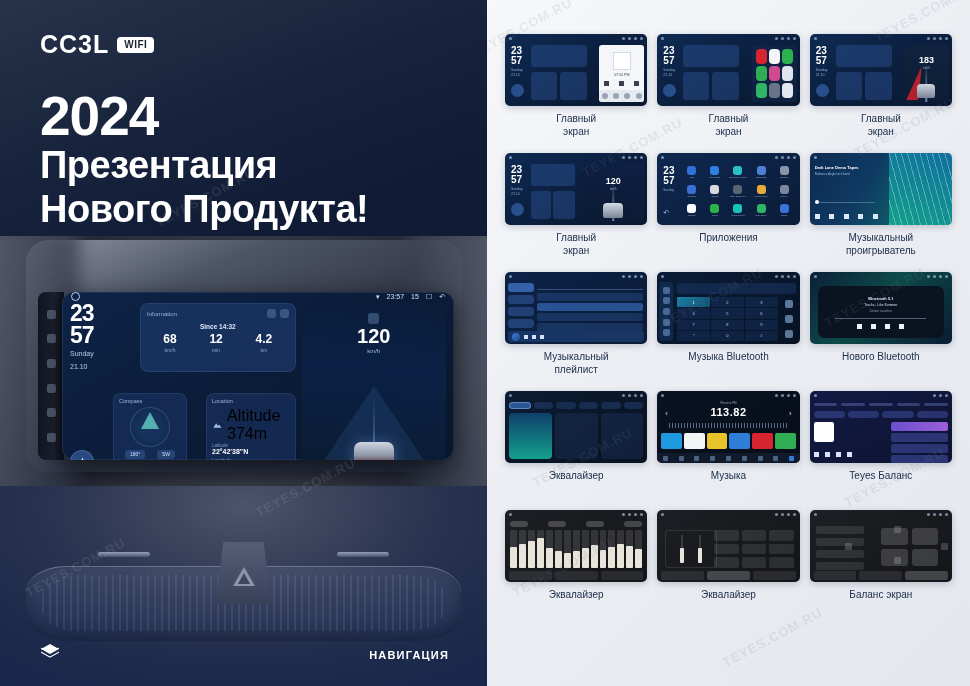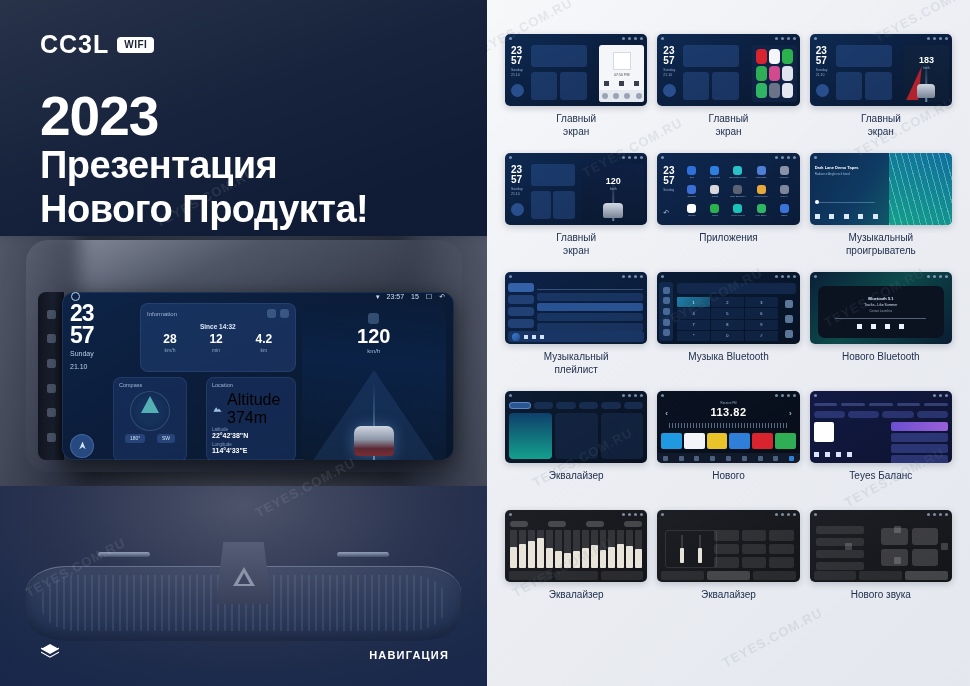--- a/index.html
+++ b/index.html
@@ -108,21 +108,21 @@
   }
   .info-head{ display:flex; justify-content:space-between; align-items:center; }
   .info-head .t{ color:#9fb6d4; font-size:6px; }
   .info-head .ic{ display:flex; gap:4px; }
   .mini-ic{ width:9px;height:9px;border-radius:3px;background:rgba(150,185,230,.28); }
   .since{ text-align:center; color:#dce8f8; font-size:6.5px; font-weight:bold; margin:5px 0 3px; }
   .stats{ display:flex; justify-content:space-around; }
   .stat .v{ color:#fff; font-size:12px; font-weight:bold; line-height:1; text-align:center; }
   .stat .u{ color:#8ea6c6; font-size:5px; text-align:center; margin-top:2px; }
 
-  .hu-bottom{ display:flex; gap:19px; flex:1; }
+  .hu-bottom{ display:flex; gap:19px; flex:1;margin-top:16px; }
   .nav-btn{
     width:24px;height:24px;border-radius:50%;
     background:rgba(62,110,185,.55); align-self:flex-end; margin-bottom:4px;
     display:flex;align-items:center;justify-content:center;
     border:1px solid rgba(150,190,240,.25);
   }
   .nav-btn svg{ width:11px;height:11px;fill:#cfe3fb; }
   .compass-card,.loc-card{
     background:rgba(30,60,115,.45); border-radius:8px; padding:4px 5px;
     border:1px solid rgba(120,160,215,.13);
@@ -488,21 +488,21 @@
     <div class="wm wm-l" style="left:150px;top:190px;">TEYES.COM.RU</div>
     <div class="wm wm-l" style="left:20px;top:560px;">TEYES.COM.RU</div>
     <div class="wm wm-l" style="left:250px;top:480px;">TEYES.COM.RU</div>
 
     <div class="logo-row">
       <span class="logo-text">CC3L</span>
       <span class="logo-badge">WIFI</span>
     </div>
 
     <div class="headline">
-      <div class="year">2023</div>
+      <div class="year">2024</div>
       <div class="l1">Презентация</div>
       <div class="l2">Нового Продукта!</div>
     </div>
 
     <div class="dash">
       <div class="dash-fascia"></div>
       <div class="dash-left-blur"></div>
       <div class="dash-right-blur"></div>
 
       <div class="hu-bezel-left">
@@ -539,21 +539,21 @@
                 <div class="info-head">
                   <span class="t">Information</span>
                   <span class="ic">
                     <i class="mini-ic"></i>
                     <i class="mini-ic"></i>
                   </span>
                 </div>
                 <div class="since">Since 14:32</div>
                 <div class="stats">
                   <div class="stat">
-                    <div class="v">28</div>
+                    <div class="v">68</div>
                     <div class="u">km/h</div>
                   </div>
                   <div class="stat">
                     <div class="v">12</div>
                     <div class="u">min</div>
                   </div>
                   <div class="stat">
                     <div class="v">4.2</div>
                     <div class="u">km</div>
                   </div>
@@ -1039,21 +1039,21 @@
               <i></i>
               <i></i>
               <i></i>
               <i></i>
               <i></i>
               <i></i>
               <i></i>
               <i></i>
             </div>
         </div>
-        <div class="cap">Нового</div>
+        <div class="cap">Музыка</div>
       </div>
 
       <div class="cell">
         <div class="thumb t-tey">
           <div class="tbar">
               <i class="dot"></i>
               <span class="grp">
                 <i class="dot"></i>
                 <i class="dot"></i>
                 <i class="dot"></i>
@@ -1227,18 +1227,18 @@
             <i style="right:36%;bottom:18px"></i>
             <i style="right:4px;top:46%"></i>
             <i style="right:70%;top:46%"></i>
           </div>
           <div class="bb">
               <i></i>
               <i></i>
               <i class="on"></i>
             </div>
         </div>
-        <div class="cap">Нового звука</div>
+        <div class="cap">Баланс экран</div>
       </div>
 
     </div>
   </div>
 </div>
 
 </body></html>

